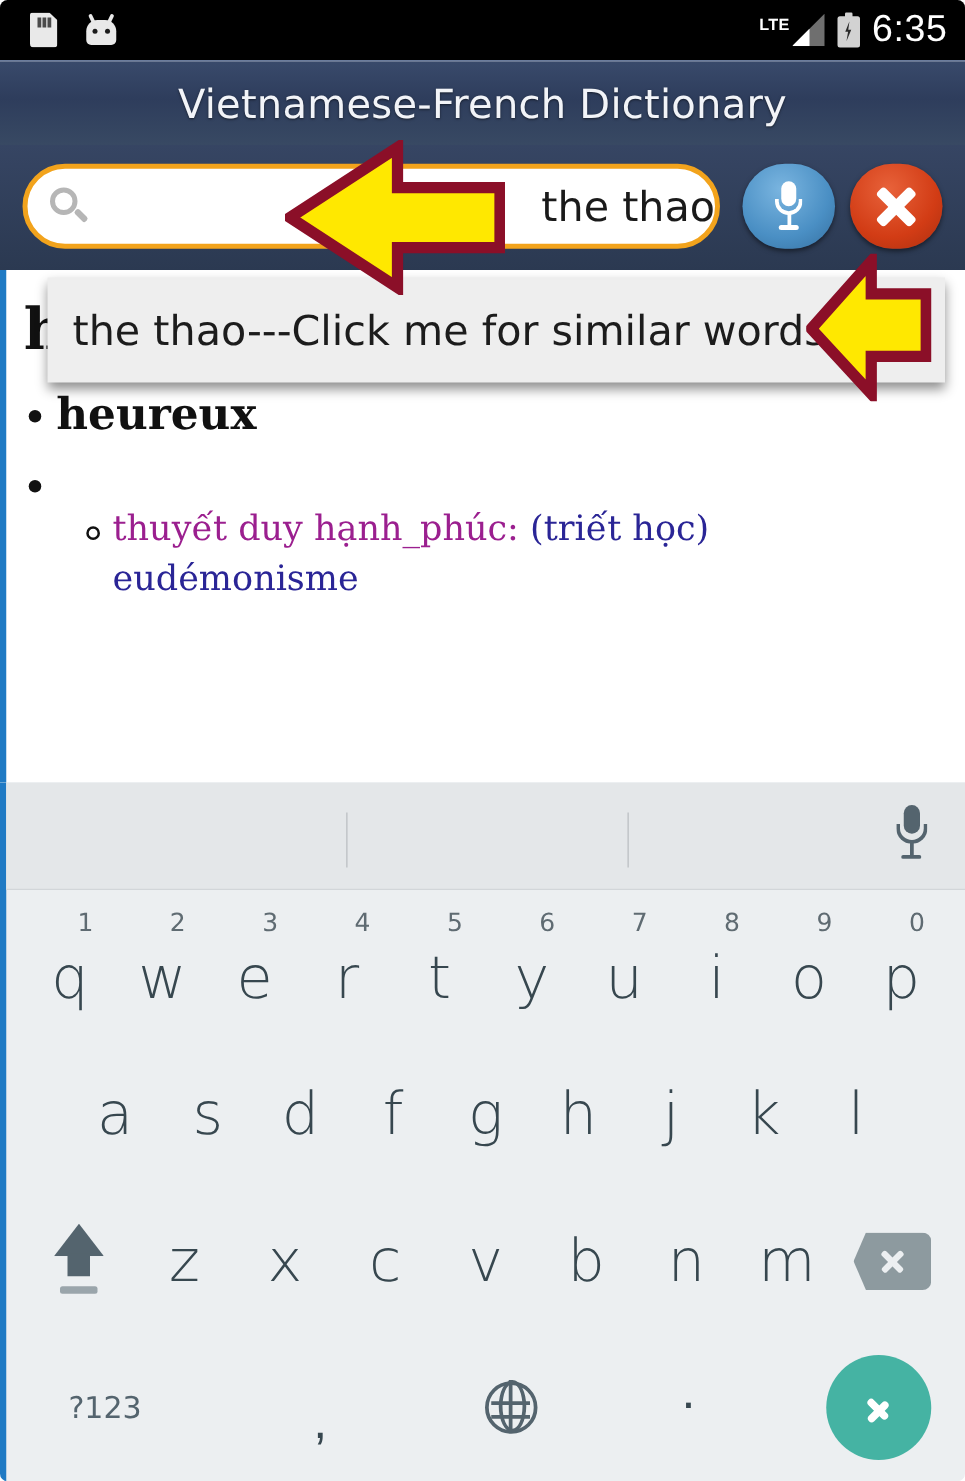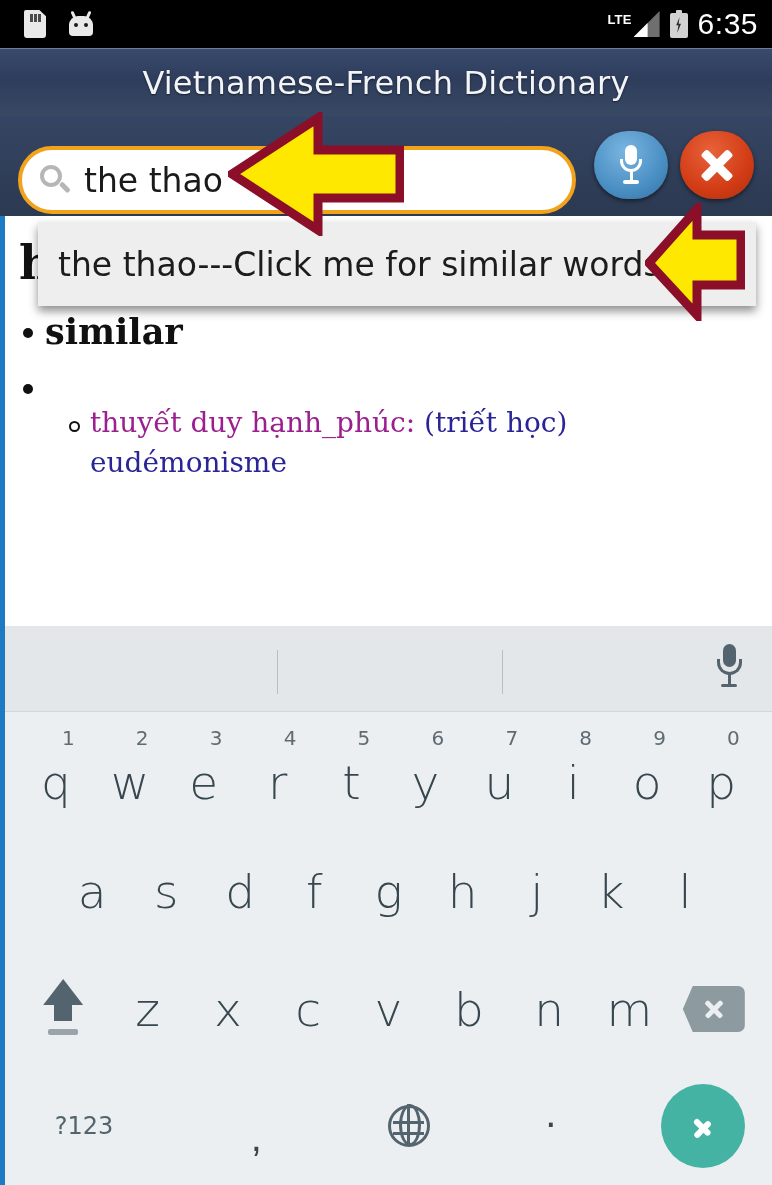--- a/index.html
+++ b/index.html
@@ -14,20 +14,21 @@
     font-family: "Liberation Sans", sans-serif;
     position: relative;
   }
   #phone {
     position: relative;
     width: 772px;
     height: 1185px;
     overflow: hidden;
     background: #ffffff;
     box-sizing: border-box;
+    border-radius: 6px;
   }
 
   
   #status-bar {
     position: absolute;
     left: 0; top: 0;
     width: 772px; height: 48px;
     background: #000000;
     display: flex;
     align-items: center;
@@ -116,23 +117,23 @@
     text-shadow: 0 1px 2px rgba(0,0,0,0.55);
   }
 
   
   #search-bar-area {
     position: absolute; left: 0; top: 116px; width: 772px; height: 100px;
     background: linear-gradient(180deg, #364563 0%, #2b3951 100%);
     box-sizing: border-box;
   }
   #search-field {
-    position: absolute; left: 18px; top: 30px; width: 558px; height: 68px;
+    position: absolute; left: 18px; top: 15px; width: 558px; height: 68px;
     background: #ffffff; border: 4px solid #f2a31c; border-radius: 36px;
-    box-sizing: border-box; display: flex; align-items: center; padding-left: 16px;
+    box-sizing: border-box; display: flex; align-items: center; padding-left: 16px; justify-content: space-between;
   }
   .magnifier {
     width: 34px; height: 34px; position: relative; flex: 0 0 auto; margin-right: 12px;
   }
   .magnifier .ring {
     position: absolute; left: 2px; top: 2px; width: 22px; height: 22px;
     border: 4px solid #b6b6b6; border-radius: 50%; box-sizing: border-box;
   }
   .magnifier .handle {
     position: absolute; left: 21px; top: 22px; width: 12px; height: 4.5px;
@@ -452,21 +453,21 @@
           <span class="b"></span>
       </span>
     </div>
   </div>
 
   <div id="content">
     <div id="headword">h</div>
     <div id="entry-list">
       <div class="entry-bullet">
         <span class="dot"></span>
-        <span class="txt">similar</span>
+        <span class="txt">heureux</span>
       </div>
       <div class="entry-bullet">
         <span class="dot"></span>
       </div>
       <div class="sub-entry">
         <span class="circle"></span>
         <span class="txt">
           <span class="vn-term">thuyết duy hạnh_phúc:</span>
           <span class="fr-gloss">(triết học) eudémonisme</span>
         </span>

